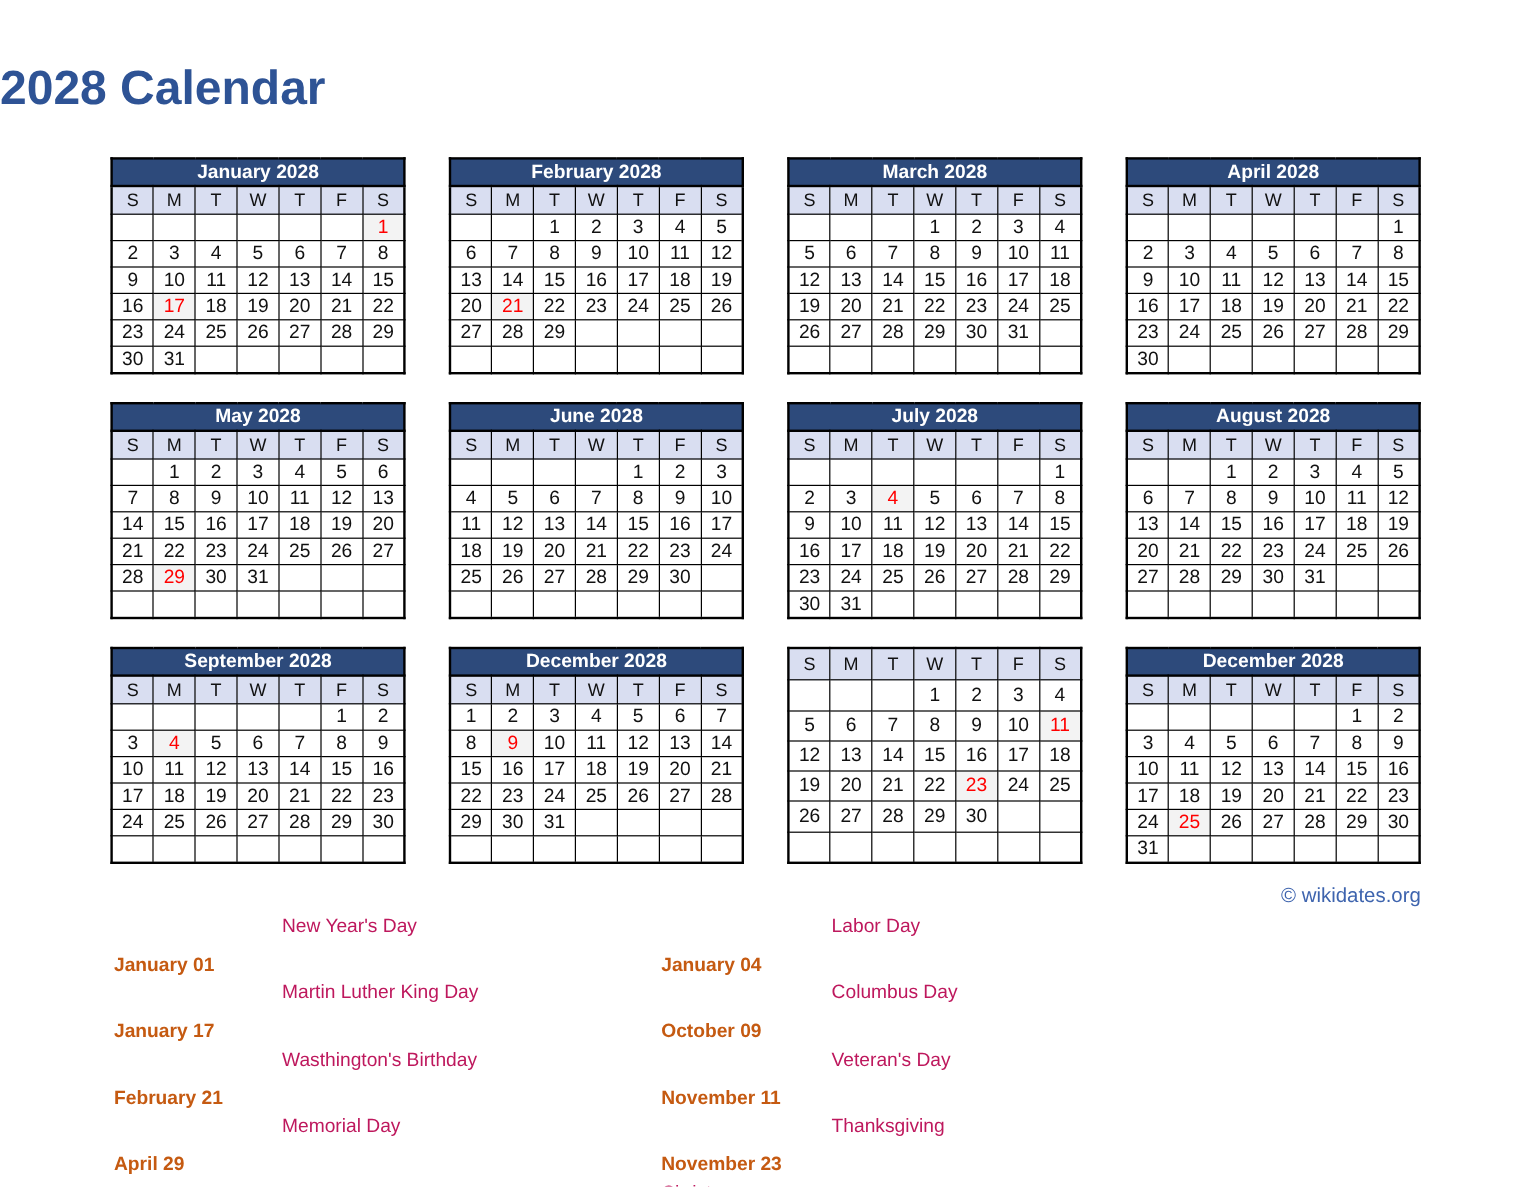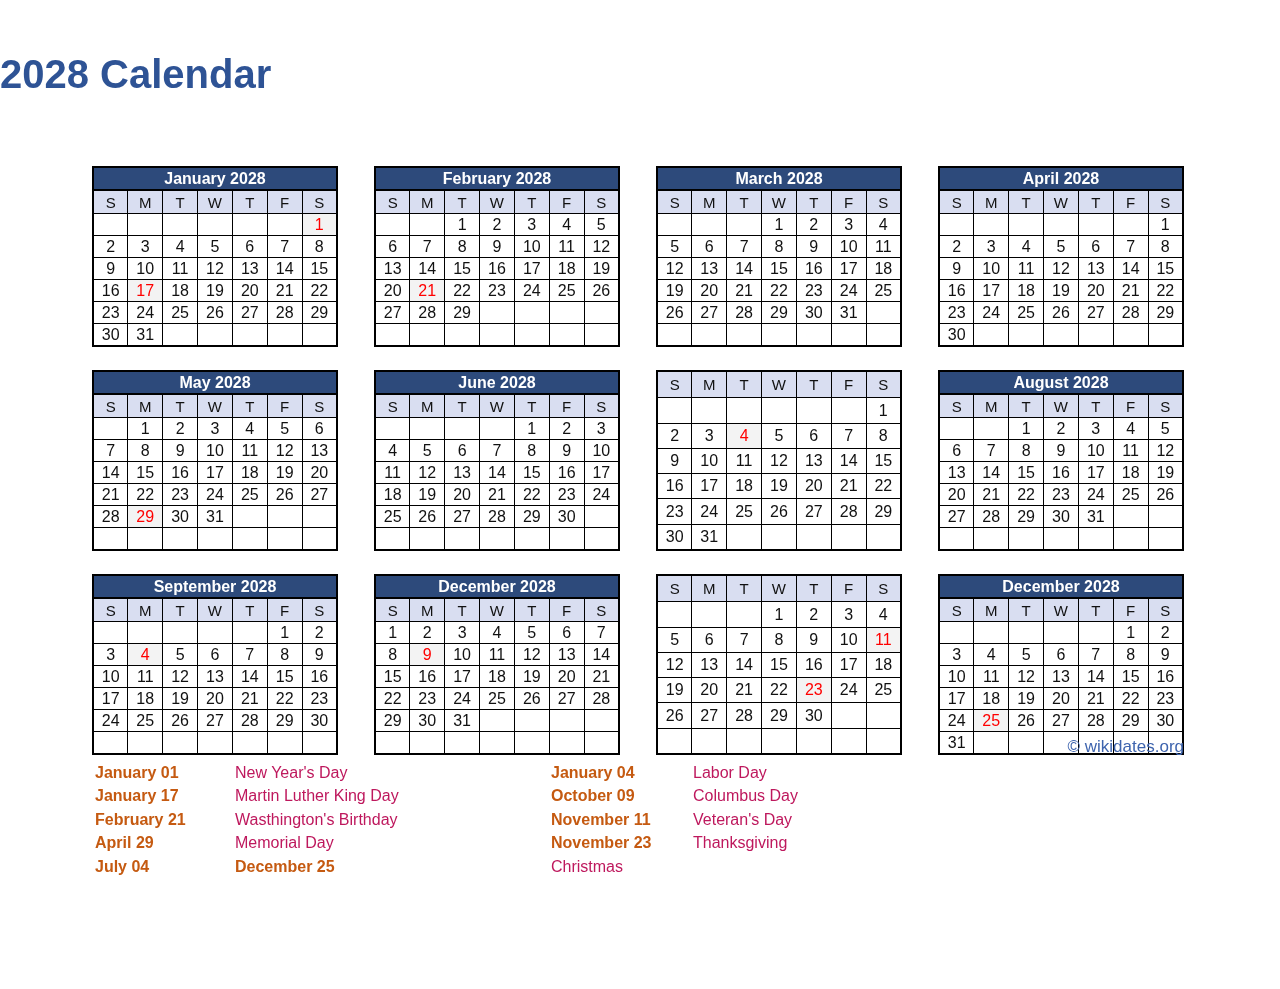--- a/index.html
+++ b/index.html
@@ -8,21 +8,21 @@
     font-family:"Liberation Sans", sans-serif; overflow:hidden;
   }
   .title {
     position:absolute; top:52px; left:0; width:100%; margin:0;
     text-align:left; font-size:40px; font-weight:bold;
     color:var(--title-blue,#2E5395); letter-spacing:0px;
   }
   .months-grid {
     position:absolute; top:131px; left:92px;
     display:grid; grid-template-columns:repeat(4, 246px);
-    column-gap:36px; row-gap:23px;margin-top:35px;
+    column-gap:36px; row-gap:23px;
   }
   table.month {
     border-collapse:collapse; table-layout:fixed;
     width:246px; border:2px solid #000;
   }
   table.month th, table.month td { padding:0; }
   .mh {
     background:var(--header-bg,#2D4A7B); color:#ffffff;
     font-size:16px; font-weight:bold; height:21px;
     text-align:center; border:2px solid #000;
@@ -39,21 +39,21 @@
   .dc.hol { background:var(--hol-bg,#F3F3F3); color:var(--red-date,#FF0000); }
   .credit {
     position:absolute; top:737px; left:938px; width:246px;
     text-align:right; font-size:17px; color:var(--credit-blue,#3E64AE);
   }
   .holidays {
     position:absolute; top:761px; left:95px;
     display:grid; grid-template-columns:140px 316px 142px auto;
     font-size:16px; line-height:23.4px;
   }
-  .hdate { color:var(--legend-orange,#C55A11); font-weight:bold; }
+  .hdate { color:var(--legend-orange,#C55A11); font-weight:bold;margin-top:32px; }
   .hname { color:#be185d; }
 </style>
 </head>
 <body>
 
 <div class="page">
   <h1 class="title">2028 Calendar</h1>
   <div class="months-grid">
       <table class="month">
         <tbody>
@@ -470,20 +470,23 @@
             <td class="dc"></td>
             <td class="dc"></td>
             <td class="dc"></td>
             <td class="dc"></td>
             <td class="dc"></td>
           </tr>
         </tbody>
       </table>
       <table class="month">
         <tbody>
+          <tr>
+            <th class="mh" colspan="7">July 2028</th>
+          </tr>
           <tr>
             <th class="dh">S</th>
             <th class="dh">M</th>
             <th class="dh">T</th>
             <th class="dh">W</th>
             <th class="dh">T</th>
             <th class="dh">F</th>
             <th class="dh">S</th>
           </tr>
           <tr>

